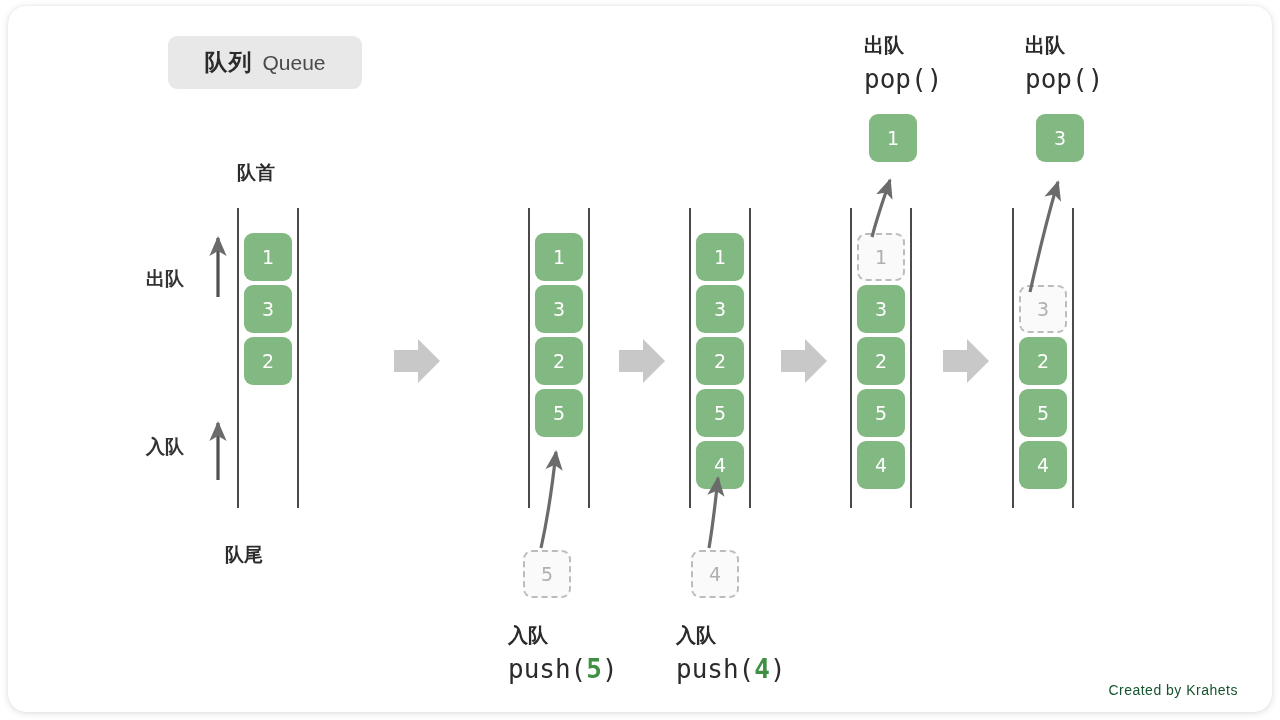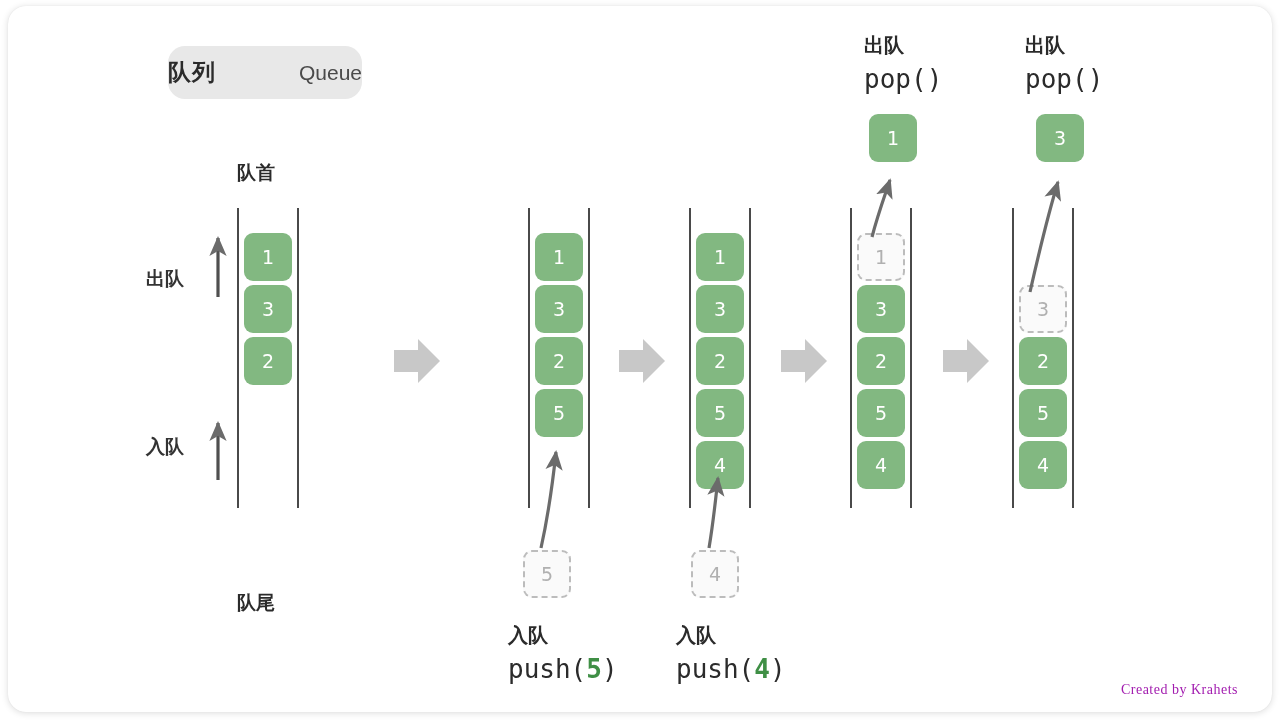--- a/index.html
+++ b/index.html
@@ -26,28 +26,28 @@
   .stage-layer {
     position: absolute;
     left: 0; top: 0;
     width: 1280px; height: 720px;
   }
 
   
   .title-badge {
     position: absolute;
     left: 168px;
-    top: 46px;
+    top: 36px;
     width: 194px;
     height: 53px;
     background: #e8e8e8;
-    border-radius: 17px;
+    border-radius: 9px;
     display: flex;
     align-items: center;
-    justify-content: space-between;
+    justify-content: center;
     gap: 10px;
   }
   .title-cn {
     font-size: 23px;
     font-weight: bold;
     color: #2b2b2b;
     letter-spacing: 1px;
   }
   .title-en {
     font-family: Liberation Sans, sans-serif;
@@ -130,23 +130,23 @@
     display: block;
     color: #2b2b2b;
   }
   .op-caption .op-arg { color: #3f8f45; font-weight: bold; }
 
   
   .footer-credit {
     position: absolute;
     right: 42px;
     bottom: 22px;
-    font-family: Liberation Serif, serif;
+    font-family: Liberation Sans, sans-serif;
     font-size: 14px;
-    color: #a21caf;
+    color: #14532d;
     letter-spacing: 0.5px;
   }
 
   svg.overlay {
     position: absolute;
     left: 0; top: 0;
     width: 1280px;
     height: 720px;
     pointer-events: none;
   }
@@ -157,21 +157,21 @@
 <div class="canvas"></div>
 
 <div class="stage-layer">
 
   <div class="title-badge">
     <span class="title-cn">队列</span>
     <span class="title-en">Queue</span>
   </div>
 
   <div class="cap-label" style="left:237px; top:160px;">队首</div>
-  <div class="cap-label" style="left:237px; top:542px;margin-top:48px;">队尾</div>
+  <div class="cap-label" style="left:225px; top:542px;">队尾</div>
 
   <div class="side-label" style="left:146px; top:266px;">出队</div>
   <div class="side-label" style="left:146px; top:434px;">入队</div>
 
   <div class="rail" style="left:237px;">
     <div class="line left"></div>
     <div class="line right"></div>
   </div>
   <div class="cell filled" style="left:244px; top:233px;">1</div>
   <div class="cell filled" style="left:244px; top:285px;">3</div>

